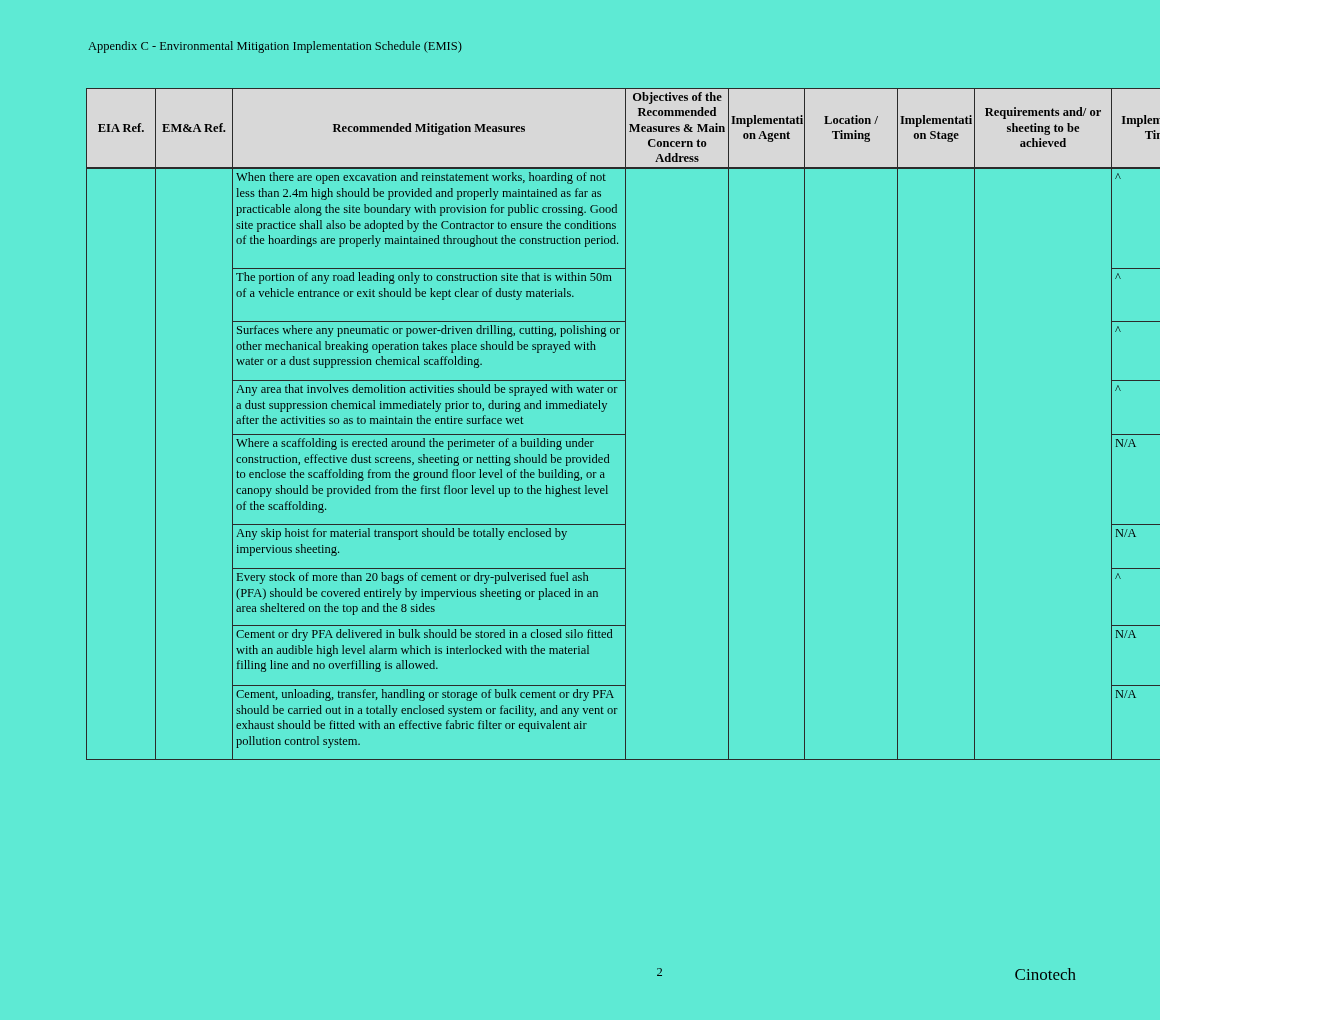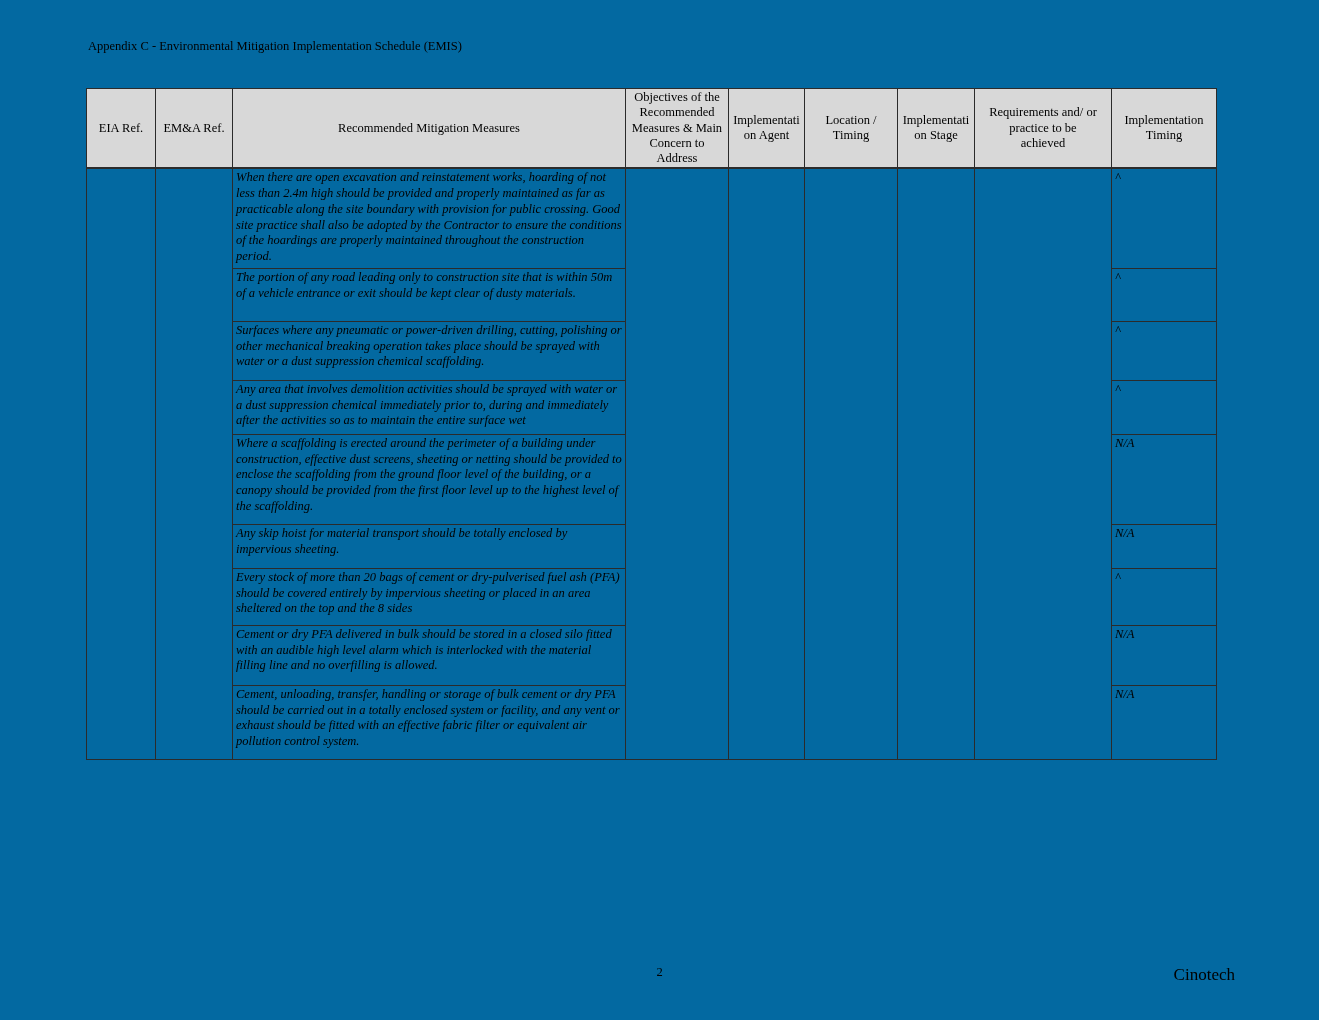--- a/index.html
+++ b/index.html
@@ -6,23 +6,23 @@
   html, body { background: #ffffff; }
   body {
     width: 1319px;
     height: 1020px;
     position: relative;
     font-family: "Liberation Serif", "DejaVu Serif", serif;
     color: #000000;
   }
   .page {
     position: relative;
-    width: 1319px;
+    width: 1160px;
     height: 1020px;
-    background: #0369a1;
+    background: #5eead4;
     overflow: hidden;
   }
   .doc-header {
     position: absolute;
     left: 88px;
     top: 39px;
     font-size: 12.5px;
     white-space: nowrap;
   }
   table.emis {
@@ -30,38 +30,37 @@
     left: 86px;
     top: 88px;
     width: 1130px;
     border-collapse: collapse;
     table-layout: fixed;
   }
   table.emis th {
     background: #d8d8d8;
     border: 1px solid #2b2b2b;
     border-bottom: 2px solid #2b2b2b;
-    font-weight: normal;
+    font-weight: bold;
     font-size: 12.5px;
     line-height: 1.22;
     text-align: center;
     vertical-align: middle;
     white-space: pre-line;
     height: 76px;
     padding: 1px 2px;
   }
   table.emis td {
     border: 1px solid #2b2b2b;
     font-size: 12.5px;
     line-height: 1.26;
     vertical-align: top;
     text-align: left;
     padding: 1px 3px;
     overflow: hidden;
-    font-style: italic;
   }
   td.status-cell {
     text-align: center;
     padding-top: 2px;
   }
   td.caret { font-size: 11px; }
   tr.h100 { height: 100px; }
   tr.h53  { height: 53px; }
   tr.h59  { height: 59px; }
   tr.h54  { height: 54px; }
@@ -114,21 +113,21 @@
 Measures &amp; Main
 Concern to
 Address</th>
         <th>Implementati
 on Agent</th>
         <th>Location /
 Timing</th>
         <th>Implementati
 on Stage</th>
         <th>Requirements and/ or
-practice to be
+sheeting to be
 achieved</th>
         <th>Implementation
 Timing</th>
       </tr>
     </thead>
     <tbody>
       <tr class="h100">
         <td rowspan="9"></td>
         <td rowspan="9"></td>
         <td>When there are open excavation and reinstatement works, hoarding of not less than 2.4m high should be provided and properly maintained as far as practicable along the site boundary with provision for public crossing. Good site practice shall also be adopted by the Contractor to ensure the conditions of the hoardings are properly maintained throughout the construction period.</td>

